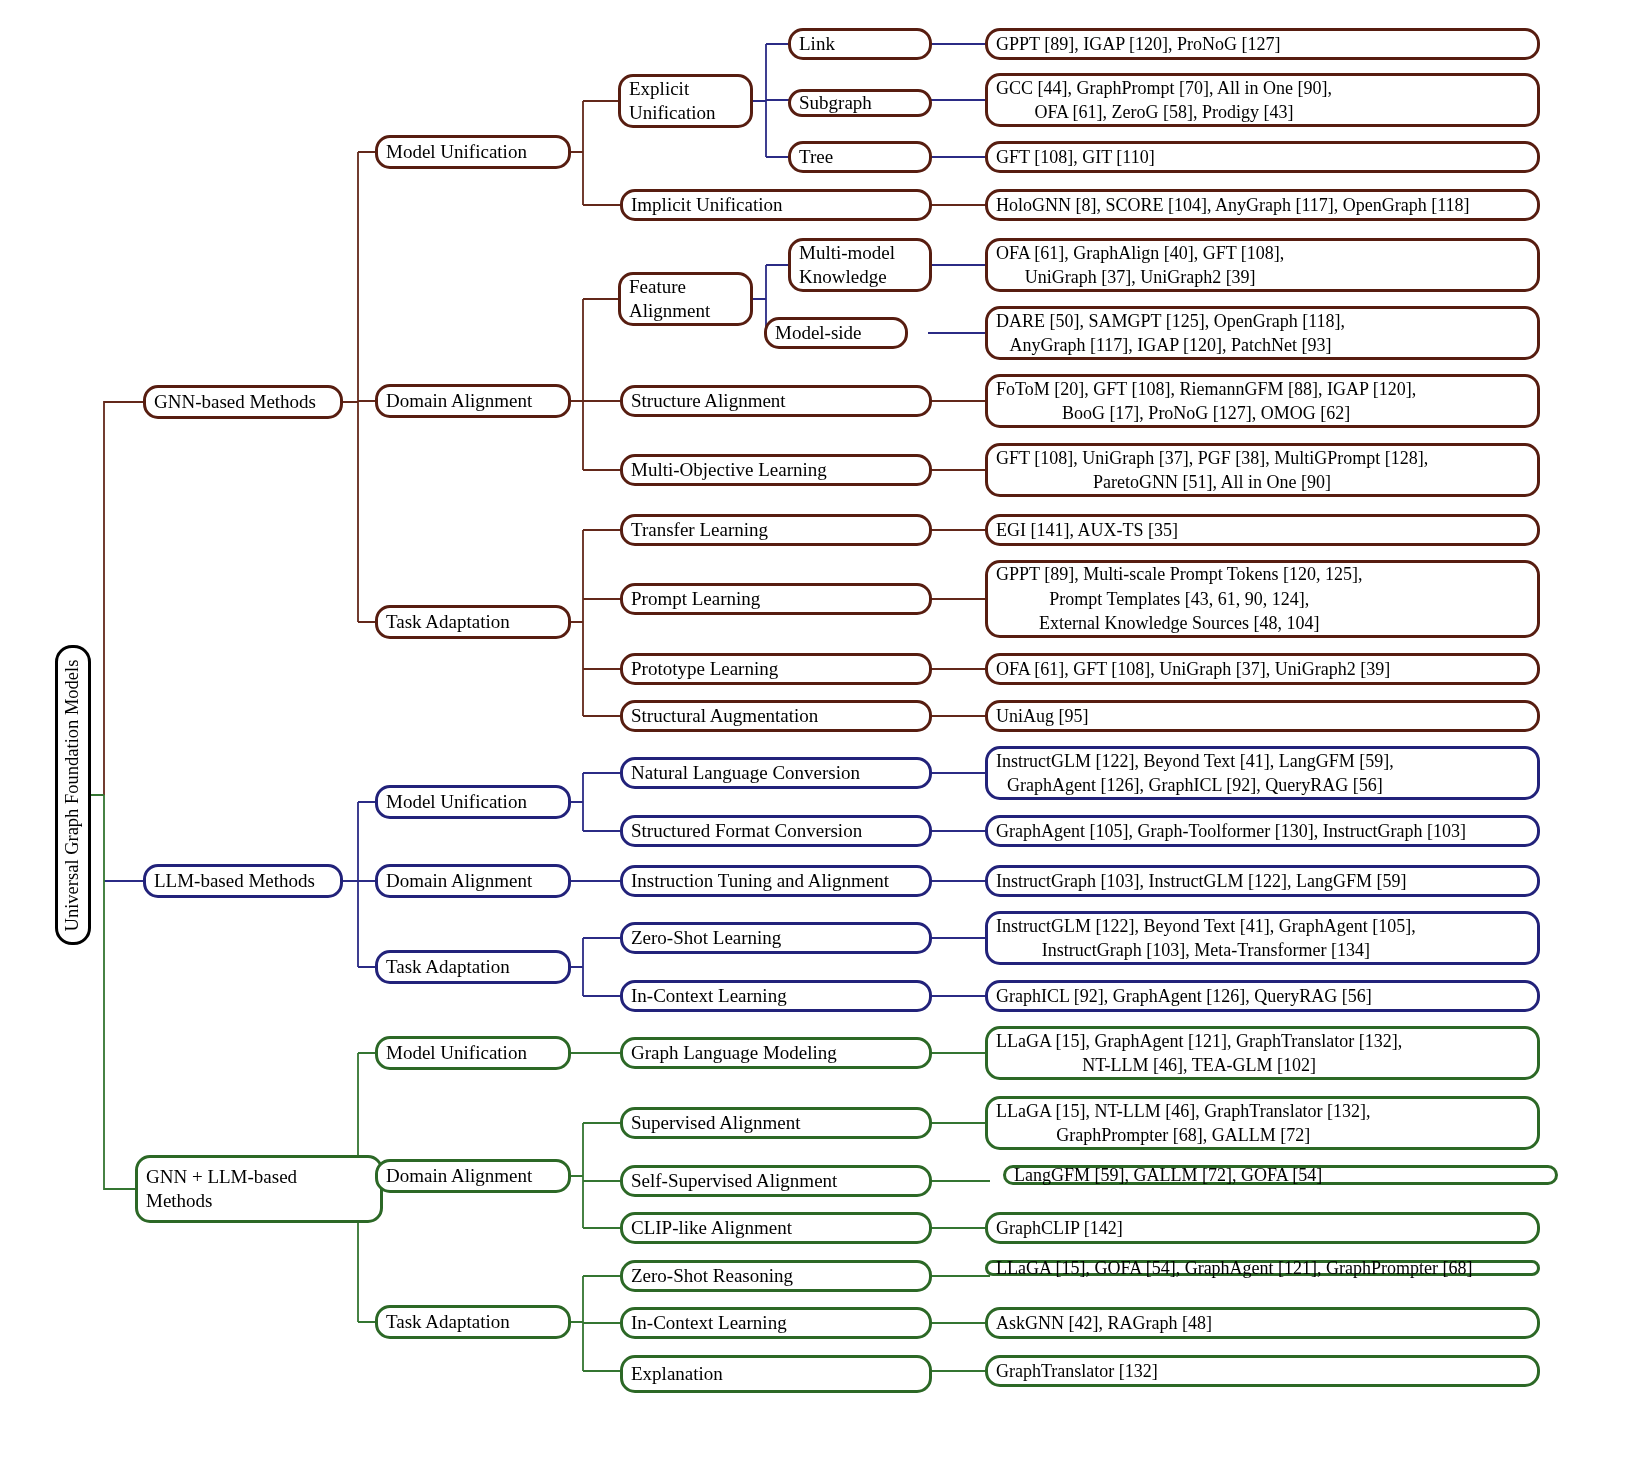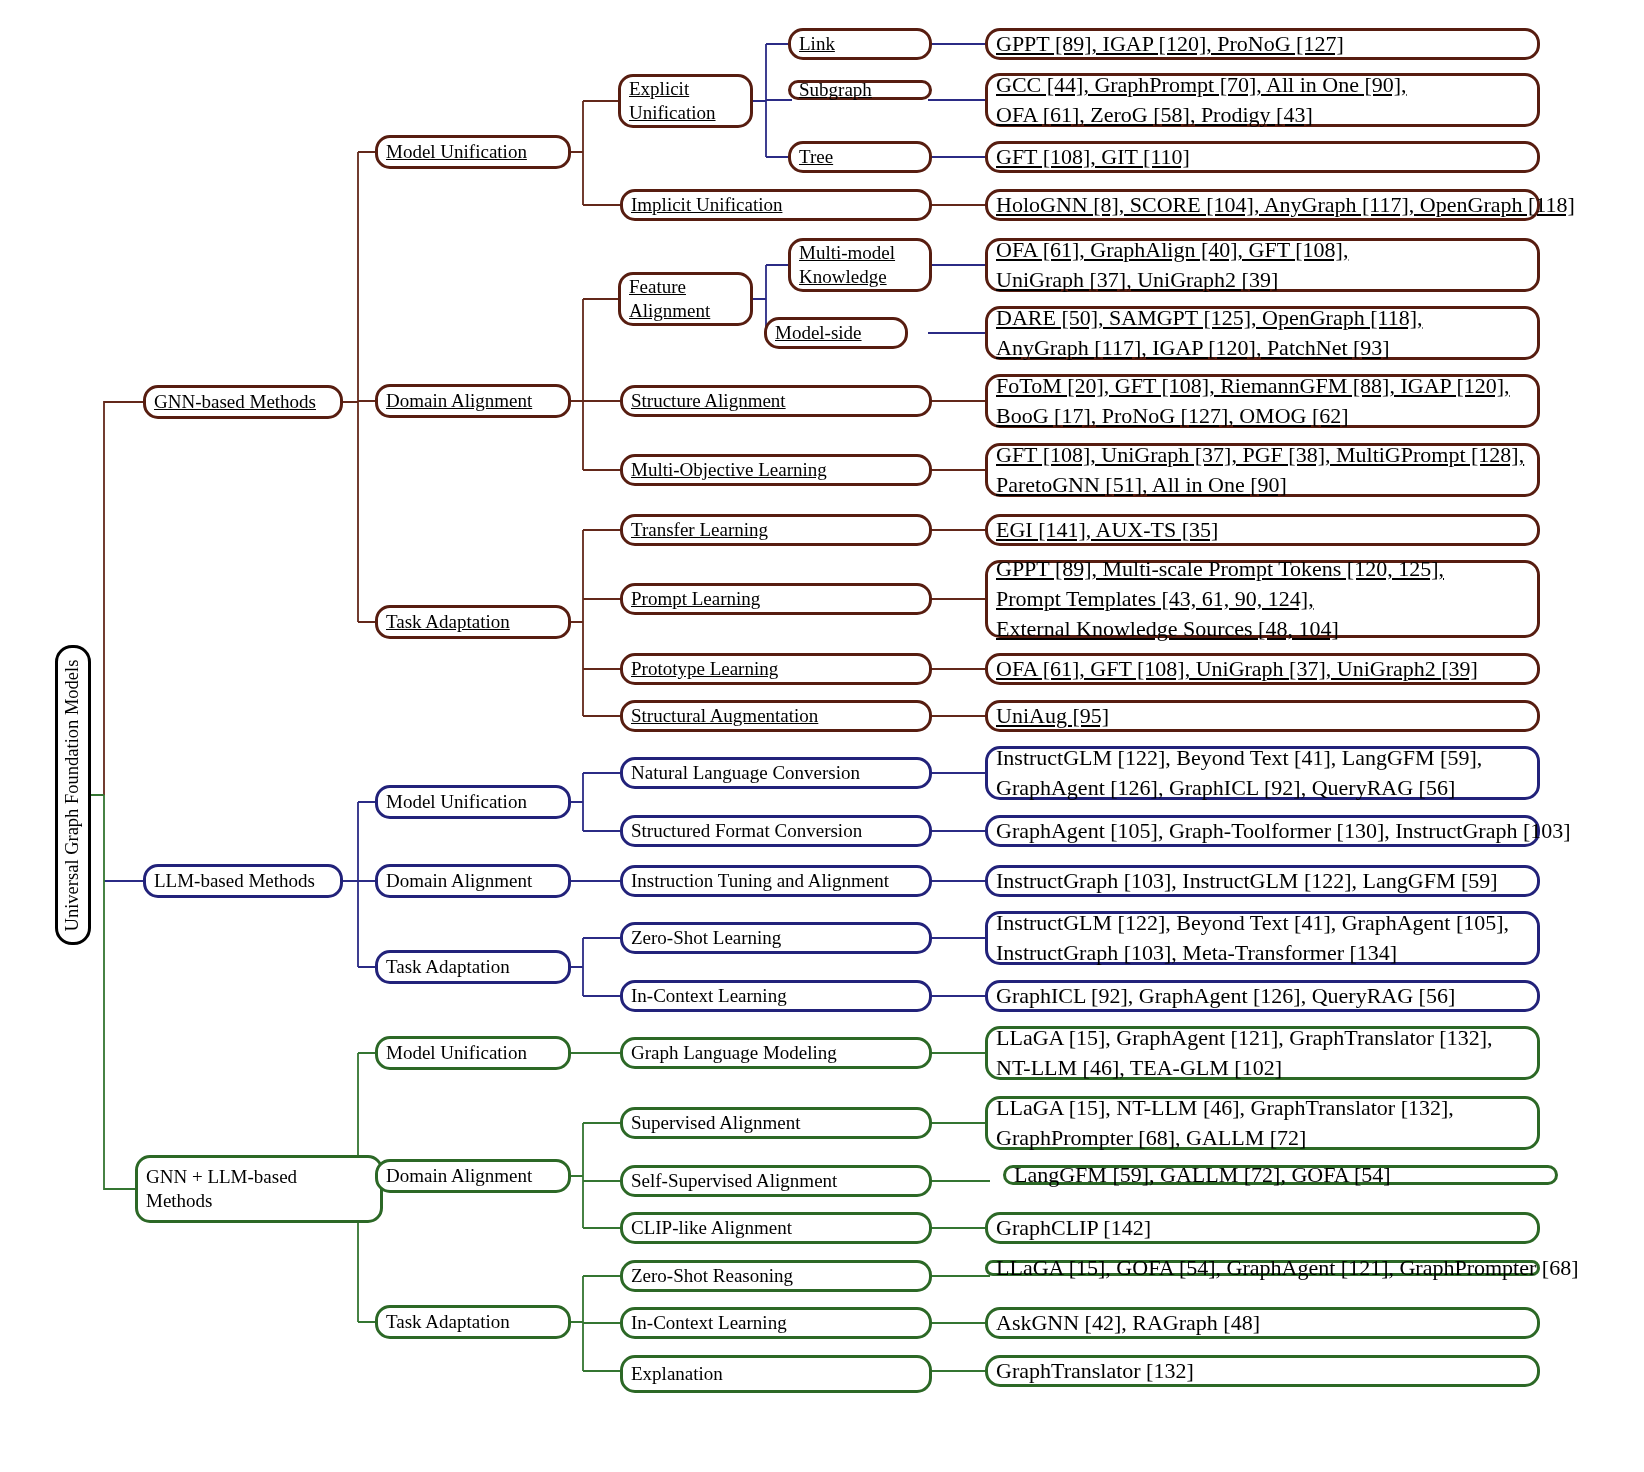--- a/index.html
+++ b/index.html
@@ -2,24 +2,24 @@
 <html><head>
 <meta charset="utf-8">
 <style>
   html,body{margin:0;padding:0;background:#fff;}
   body{position:relative;width:1644px;height:1472px;overflow:hidden;
        font-family:"Liberation Serif","DejaVu Serif",serif;color:#000;}
   svg.wires{position:absolute;left:0;top:0;}
   .node{position:absolute;box-sizing:border-box;background:#fff;border:3px solid;
         border-radius:15px;display:flex;align-items:center;padding:0 8px;
         font-size:19px;line-height:1.26;white-space:pre;}
-  .gnn{border-color:#571d10;text-decoration:underline;}
+  .gnn{border-color:#571d10;}
   .llm{border-color:#22227a;}
   .hyb{border-color:#2c6826;}
-  .leaf{width:555px;font-size:22px;line-height:1.36;}
+  .leaf{width:555px;font-size:18px;line-height:1.36;text-align:center;}
   .rootnode{position:absolute;box-sizing:border-box;background:#fff;border:3px solid #000;
         border-radius:17px;display:flex;align-items:center;justify-content:center;}
   .rootnode span{transform:rotate(-90deg);white-space:nowrap;font-size:18.5px;}
 </style>
 </head>
 <body>
 
 <svg class="wires" width="1644" height="1472">
   <path fill="none" stroke="#63281a" stroke-width="1.8" d="
     M104 795 L104 402 L148 402
@@ -53,21 +53,21 @@
 
 <div class="node gnn" style="left:143px;top:385px;width:200px;height:34px">GNN-based Methods</div>
 <div class="node gnn" style="left:375px;top:135px;width:196px;height:34px">Model Unification</div>
 <div class="node gnn" style="left:375px;top:384px;width:196px;height:34px">Domain Alignment</div>
 <div class="node gnn" style="left:375px;top:605px;width:196px;height:34px">Task Adaptation</div>
 
 <div class="node gnn" style="left:618px;top:74px;width:135px;height:54px">Explicit
 Unification</div>
 <div class="node gnn" style="left:620px;top:189px;width:312px;height:32px">Implicit Unification</div>
 <div class="node gnn" style="left:788px;top:28px;width:144px;height:32px">Link</div>
-<div class="node gnn" style="left:788px;top:80px;width:144px;height:20px">Subgraph</div>
+<div class="node gnn" style="left:788px;top:89px;width:144px;height:28px">Subgraph</div>
 <div class="node gnn" style="left:788px;top:141px;width:144px;height:32px">Tree</div>
 
 <div class="node gnn" style="left:618px;top:272px;width:135px;height:54px">Feature
 Alignment</div>
 <div class="node gnn" style="left:788px;top:238px;width:144px;height:54px">Multi-model
 Knowledge</div>
 <div class="node gnn" style="left:764px;top:317px;width:144px;height:32px">Model-side</div>
 <div class="node gnn" style="left:620px;top:385px;width:312px;height:32px">Structure Alignment</div>
 <div class="node gnn" style="left:620px;top:454px;width:312px;height:32px">Multi-Objective Learning</div>
 

